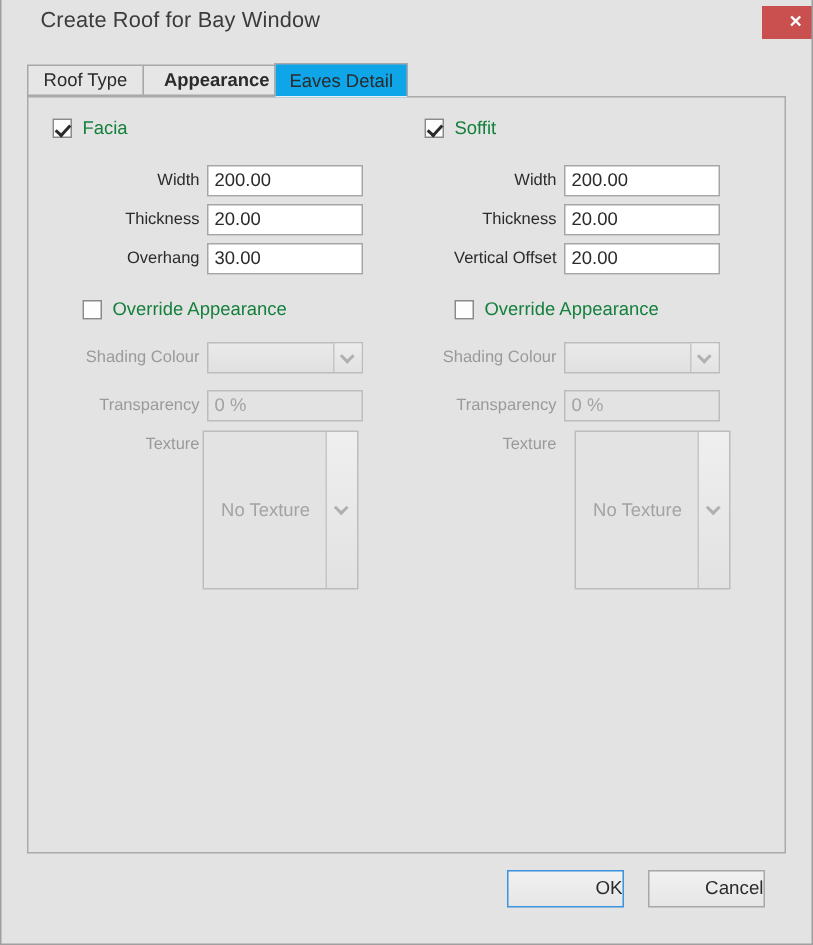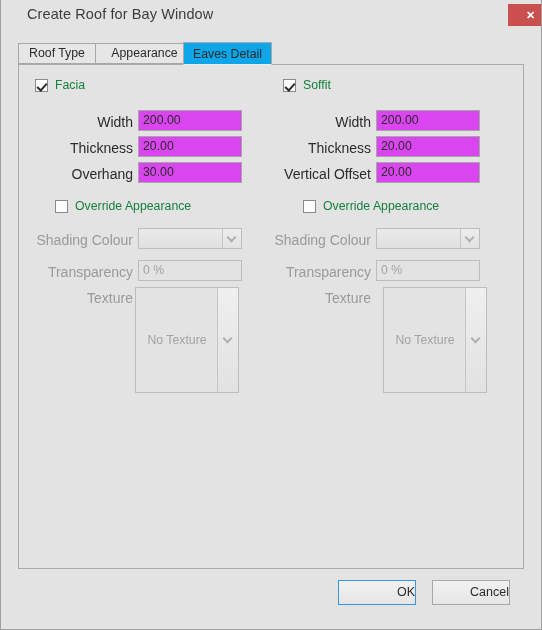--- a/index.html
+++ b/index.html
@@ -157,31 +157,31 @@
   }
   .chk-label {
     margin-left: 7px;
     font-size: 12.3px;
     color: #15803d;
   }
 
   .field-label {
     position: absolute;
     text-align: right;
-    font-size: 14px;
+    font-size: 11px;
     color: #2b2b2b;
     white-space: nowrap;
   }
   .field-label.disabled { color: #9a9a9a; }
 
   .textbox {
     position: absolute;
     box-sizing: border-box;
     height: 21px;
-    background: #d946ef;
+    background: #ffffff;
     border: 1px solid #a6a6a6;
     font-size: 12.3px;
     color: #2b2b2b;
     line-height: 19px;
     padding-left: 4px;
     white-space: nowrap;
     overflow: hidden;
     cursor: text;
   }
   .textbox.disabled {
@@ -285,21 +285,21 @@
     <div class="title-text">Create Roof for Bay Window</div>
     <button class="close-btn">
       <span class="close-x">✕</span>
     </button>
   </div>
 
   <div class="tabstrip">
     <div class="tab" style="left:0px; width:78px;">
       <span>Roof Type</span>
     </div>
-    <div class="tab" style="left:77px; width:99px;">
+    <div class="tab" style="left:77px; width:99px;font-weight:bold;">
       <span>Appearance</span>
     </div>
     <div class="tab active" style="left:165px; width:89px;">
       <span>Eaves Detail</span>
     </div>
   </div>
 
   <div class="groupbox">
 
     <div class="panel left">

